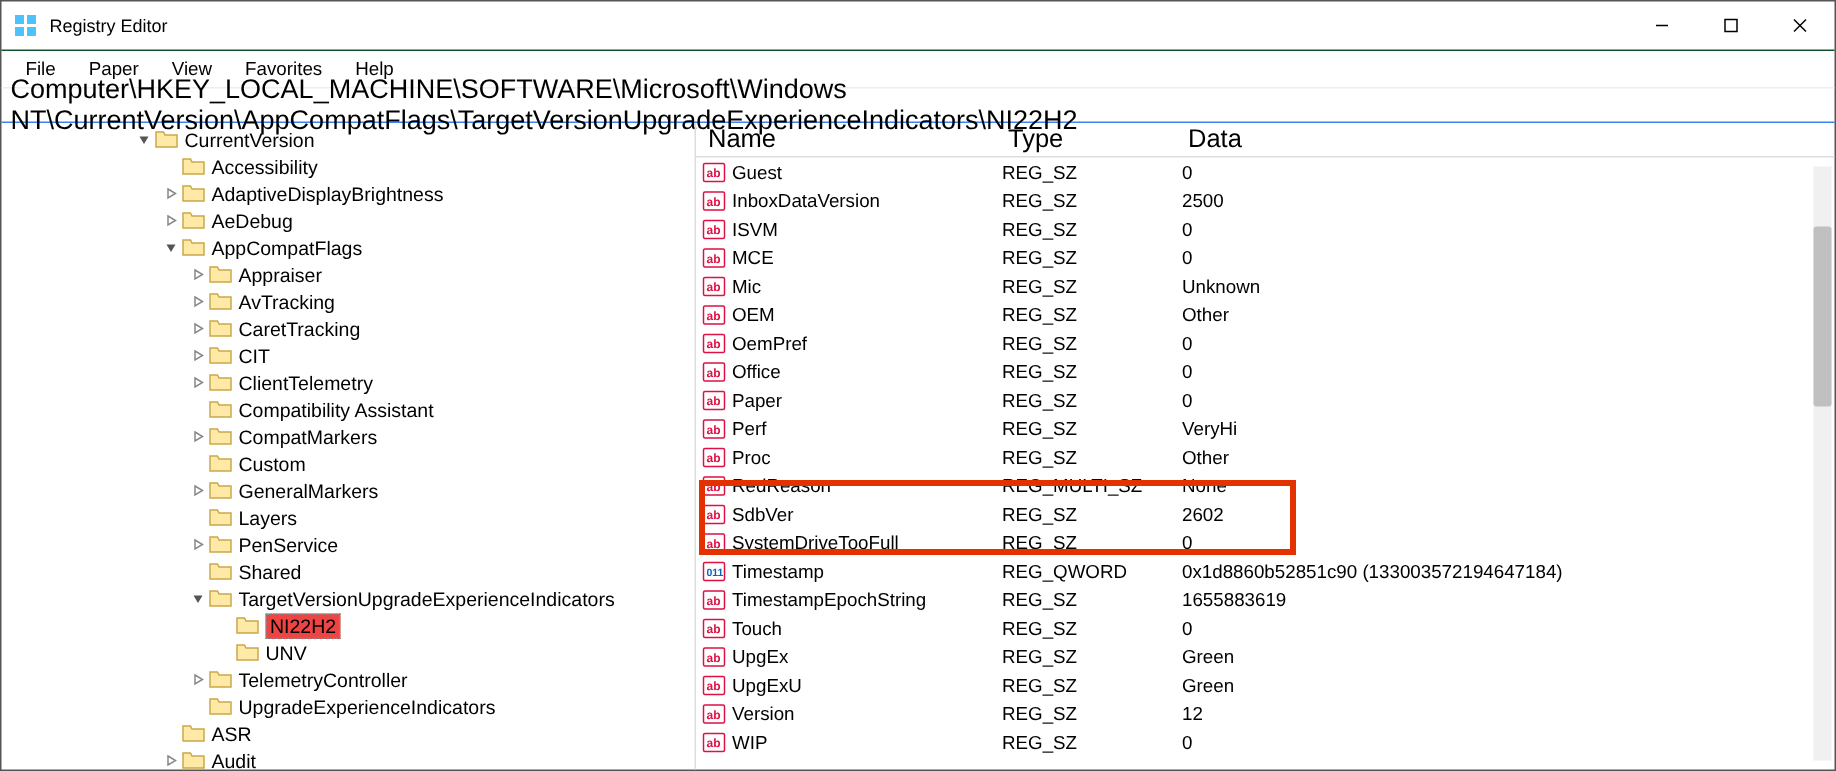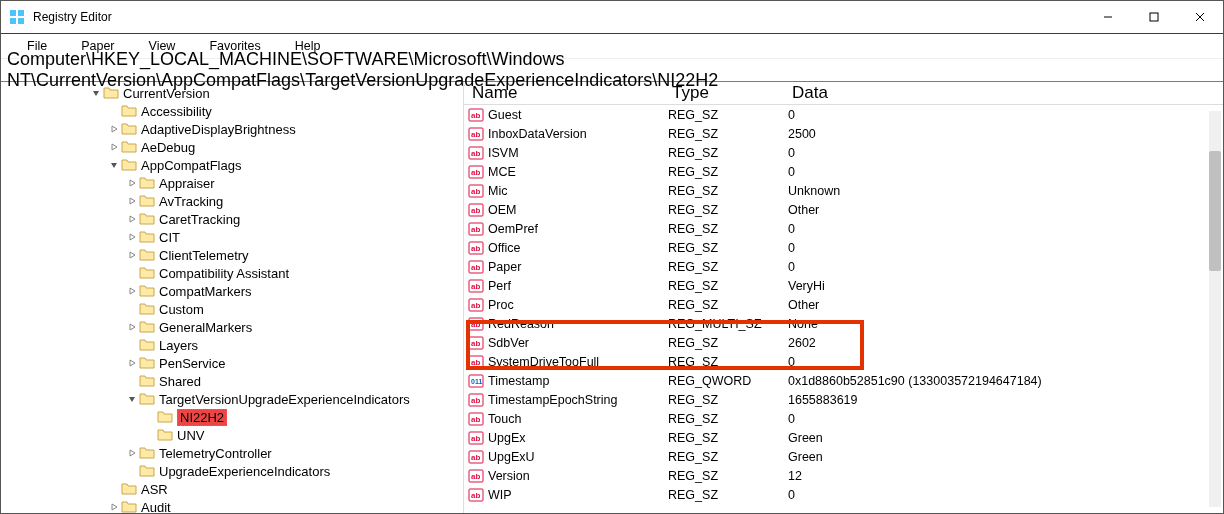--- a/index.html
+++ b/index.html
@@ -3,21 +3,21 @@
 <meta charset="utf-8">
 <style>
 html, body { margin:0; padding:0; font-family: "Segoe UI", Arial, sans-serif; font-size:12.5px; color:#000; background:#fff; }
 .window { width:1224px; height:514px; border:1px solid #555; display:flex; flex-direction:column; box-sizing:border-box; position:relative; }
 .titlebar { height:32px; display:flex; align-items:center; padding-left:8px; border-bottom:1px solid #14532d; }
 .app-icon { width:16px; height:16px; margin-right:8px; }
 .app-icon svg { display:block; }
 .title-text { flex:1; font-size:12px; }
 .win-btns { display:flex; }
 .win-btn { width:46px; height:32px; display:flex; align-items:center; justify-content:center; }
-.menubar { height:24px; display:flex; align-items:center; padding-left:18px; border-bottom:1px solid #eee; gap:18px;text-align:right; }
+.menubar { height:24px; display:flex; align-items:center; padding-left:8px; border-bottom:1px solid #eee; gap:6px;text-align:right; }
 .menu-item { padding:2px 8px; font-size:12.5px; }
 .addrbar { height:22px; display:flex; align-items:center; padding-left:6px; border-bottom:1px solid #3b82f6; font-size:18px; }
 .body { flex:1; display:flex; min-height:0; }
 .tree-pane { width:460px; border-right:1px solid #ddd; overflow:hidden; padding:2px 0 2px 2px; }
 .value-pane { flex:1; display:flex; flex-direction:column; min-width:0; }
 .val-hdr { display:flex; height:22px; align-items:center; border-bottom:1px solid #ddd; font-size:17px; padding-left:0; }
 .val-body { flex:1; overflow:hidden; position:relative; }
 .col-name { width:200px; padding-left:8px; }
 .col-type { width:120px; }
 .col-data { flex:1; }

